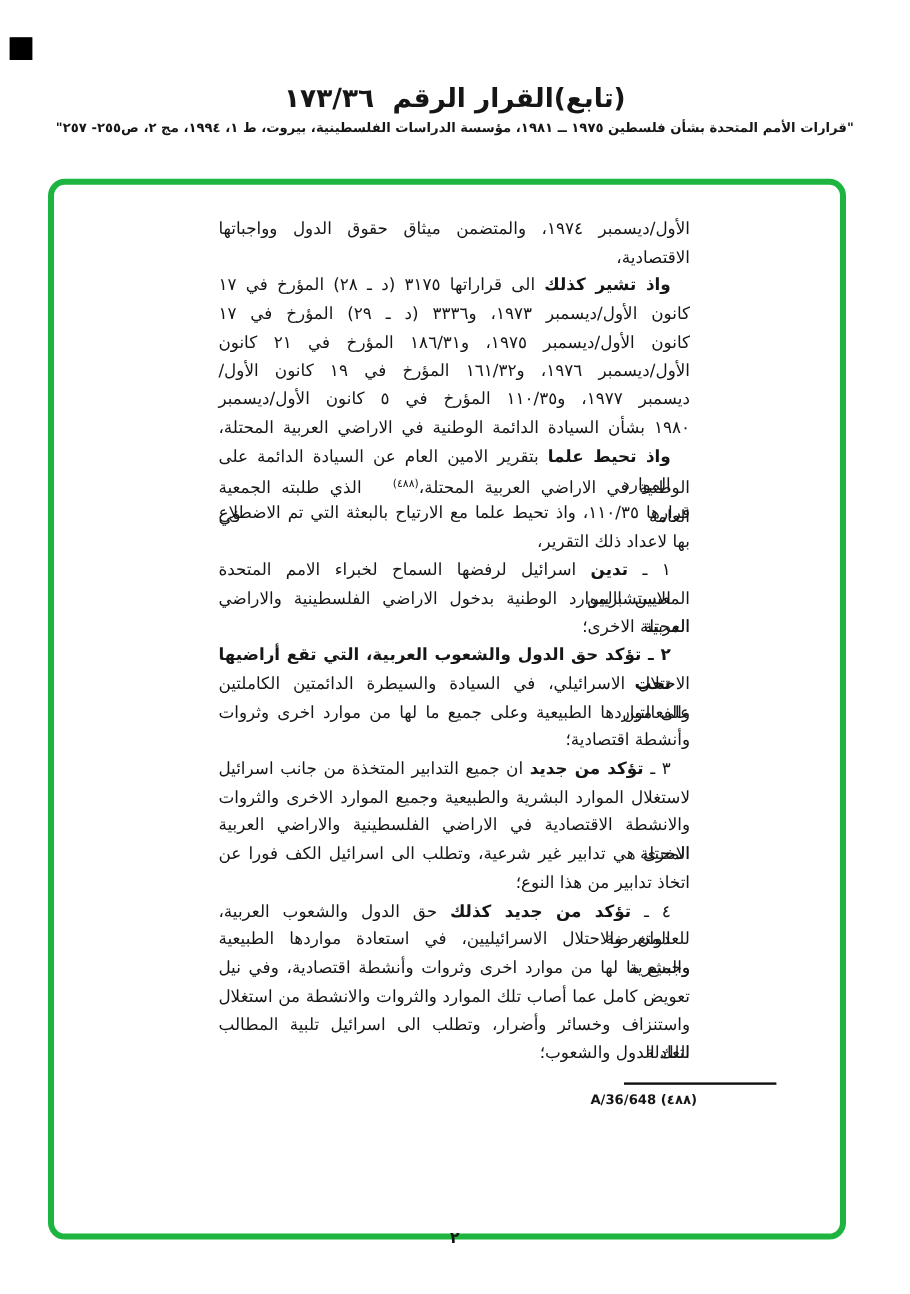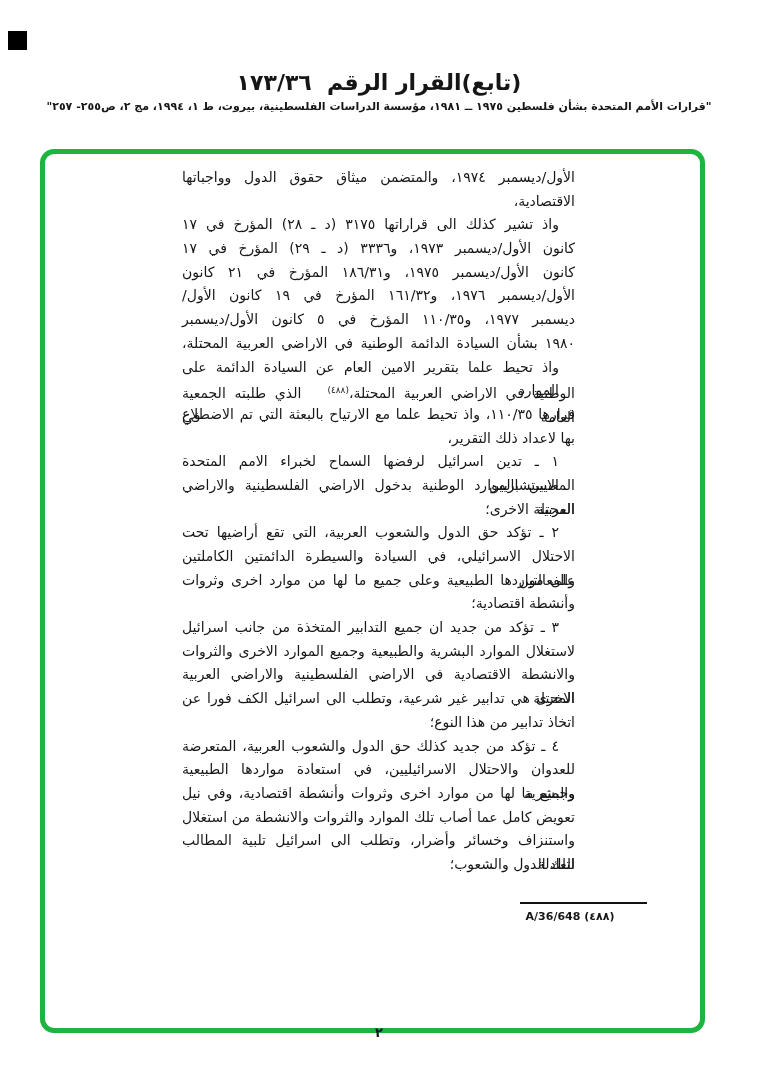--- a/index.html
+++ b/index.html
@@ -14,34 +14,34 @@
   }
   .hdr-sub{
     position:absolute;top:100px;left:0;right:0;text-align:center;direction:rtl;
     font-size:11px;font-weight:bold;
   }
   .green-box{
     position:absolute;left:40px;top:149px;width:655px;height:874px;
     border:5px solid #1db540;border-radius:14px;background:transparent;
   }
   .body-text{
-    position:absolute;left:182px;top:166px;width:393px;direction:rtl;
+    position:absolute;left:182px;top:180px;width:393px;direction:rtl;
     font-size:14px;line-height:23.7px;
   }
   .bline{
     height:23.7px;text-align:justify;text-align-last:justify;
     word-spacing:normal;white-space:normal;
   }
   .bline.end{text-align:right;text-align-last:right;}
   .bline.ind{padding-right:16px;}
-  .bold{font-weight:normal;}
+  .bold{font-weight:bold;}
   .sup{font-size:9px;vertical-align:5px;}
   .fn-rule{position:absolute;left:520px;top:902px;width:127px;height:2px;background:#111;}
   .fn-line{
-    position:absolute;left:480px;top:910px;width:168px;text-align:center;direction:ltr;
+    position:absolute;left:480px;top:910px;width:168px;text-align:left;direction:ltr;
     font-size:11px;font-weight:bold;
   }
   .fn-line .num{margin-left:12px;}
   .page-num{
     position:absolute;top:1025px;left:0;right:0;text-align:center;
     font-size:13px;font-weight:bold;
   }
 </style>
 </head>
 <body>

